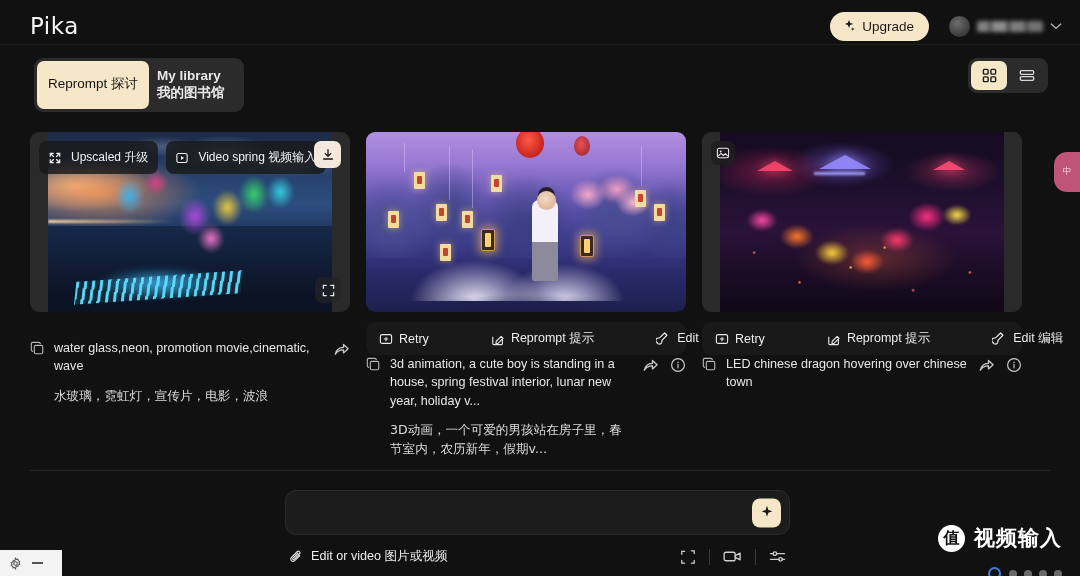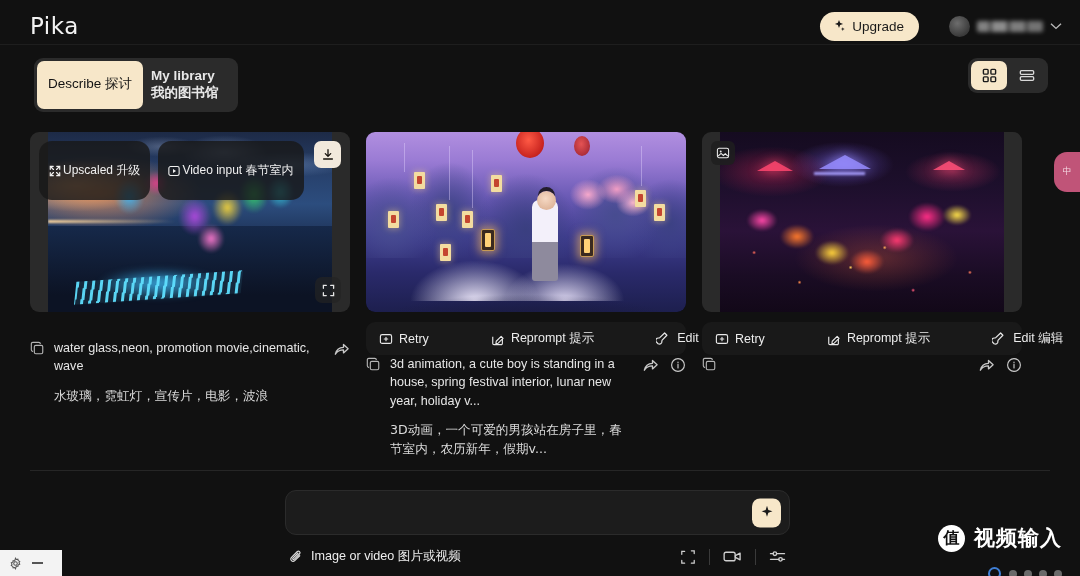--- a/index.html
+++ b/index.html
@@ -16,21 +16,21 @@
     position: absolute; top: 0; left: 0; width: 1080px; height: 45px;
     background: #111111;
     border-bottom: 1px solid #1e1e1e;
     display: flex; align-items: center; justify-content: space-between;
     padding: 8px 18px 0 30px;
   }
   .logo {
     color: #f2f2f2; font-size: 23px; letter-spacing: .5px;
     font-family: "DejaVu Sans", sans-serif; font-weight: 400;
   }
-  .header-right { display: flex; align-items: center; gap: 30px; }
+  .header-right { display: flex; align-items: center; gap: 20px; }
   .upgrade-btn {
     display: flex; align-items: center; gap: 6px;
     background: #f7e7c9; color: #1a1a1a;
     border-radius: 18px; padding: 7px 15px 7px 12px;
     font-size: 13.5px; font-weight: 400; cursor: pointer; border: none;
   }
   .upgrade-btn .spark { font-size: 13px; line-height: 1; }
   .user-area { display: flex; align-items: center; gap: 7px; cursor: pointer; }
   .avatar {
     width: 21px; height: 21px; border-radius: 50%;
@@ -235,23 +235,23 @@
       radial-gradient(circle 2px at 68% 78%, #ff5a7a, transparent),
       radial-gradient(circle 2px at 88% 60%, #ff7a5a, transparent),
       radial-gradient(circle 2px at 58% 35%, #ffaa5a, transparent);
   }
 
   
   .badge-row {
     position: absolute; top: 9px; left: 9px; display: flex; gap: 8px; z-index: 4;
   }
   .badge {
-    display: flex; align-items: center; gap: 2px;
+    display: flex; align-items: center; gap: 10px;
     background: rgba(25,25,25,.82); color: #f0f0f0;
-    font-size: 12px; padding: 21px 10px; border-radius: 13px; white-space: nowrap;
+    font-size: 12px; padding: 8px 10px; border-radius: 8px; white-space: nowrap;
   }
   .dl-btn {
     position: absolute; top: 9px; right: 9px; width: 27px; height: 27px;
     background: #f2e9dc; border-radius: 7px; z-index: 5;
     display: flex; align-items: center; justify-content: center; cursor: pointer;
   }
   .expand-corner {
     position: absolute; right: 9px; bottom: 9px; width: 26px; height: 26px;
     background: rgba(35,35,35,.7); border-radius: 7px; z-index: 4;
     display: flex; align-items: center; justify-content: center; cursor: pointer;
@@ -386,21 +386,21 @@
           <svg width="12" height="8" viewBox="0 0 12 8" fill="none" stroke="#b9b9b9" stroke-width="1.4">
             <path d="M1 1.8L6 6.4 11 1.8"></path>
           </svg>
         </span>
       </div>
     </div>
   </div>
 
   <div class="tabbar">
     <div class="tabs">
-      <div class="tab active">Describe 探讨</div>
+      <div class="tab active">Reprompt 探讨</div>
       <div class="tab multi">My library 我的图书馆</div>
     </div>
   </div>
 
   <div class="viewtoggle">
     <div class="vbtn active">
       <svg width="15" height="15" viewBox="0 0 16 16" fill="none" stroke="#1a1a1a" stroke-width="1.5">
         <rect x="1.5" y="1.5" width="5" height="5" rx="1"></rect>
         <rect x="9.5" y="1.5" width="5" height="5" rx="1"></rect>
         <rect x="1.5" y="9.5" width="5" height="5" rx="1"></rect>
@@ -437,21 +437,21 @@
             </span>
             <span>Upscaled 升级</span>
           </div>
           <div class="badge">
             <span>
               <svg width="12" height="12" viewBox="0 0 14 14" fill="none" stroke="#f0f0f0" stroke-width="1.3">
                 <rect x="1" y="1.8" width="12" height="10.4" rx="2"></rect>
                 <path d="M5.8 4.6l3.6 2.4-3.6 2.4z" fill="#f0f0f0" stroke="none"></path>
               </svg>
             </span>
-            <span>Video input 春节室内</span>
+            <span>Video spring 视频输入</span>
           </div>
         </div>
         <div class="dl-btn">
           <svg width="14" height="14" viewBox="0 0 16 16" fill="none" stroke="#17130d" stroke-width="1.5" stroke-linecap="round">
             <path d="M8 2v7.2M4.9 6.4L8 9.6l3.1-3.2M3 12.6h10"></path>
           </svg>
         </div>
         <div class="expand-corner">
           <svg width="13" height="13" viewBox="0 0 14 14" fill="none" stroke="#e6e6e6" stroke-width="1.4" stroke-linecap="round">
             <path d="M1.5 4.6V1.5H4.6M9.4 1.5h3.1v3.1M12.5 9.4v3.1H9.4M4.6 12.5H1.5V9.4"></path>
@@ -622,20 +622,21 @@
         <div class="dots">⋮</div>
       </div>
       <div class="caption">
         <div class="cap-icon">
           <svg width="15" height="15" viewBox="0 0 16 16" fill="none" stroke="#b6b6b6" stroke-width="1.2">
             <rect x="4.6" y="4.6" width="9" height="9" rx="1.6"></rect>
             <path d="M11 3.2V3A1.6 1.6 0 009.4 1.4H3A1.6 1.6 0 001.4 3v6.4A1.6 1.6 0 003 11h.3"></path>
           </svg>
         </div>
         <div class="cap-body">
+          <div class="cap-en">LED chinese dragon hovering over chinese town</div>
         </div>
         <div class="cap-tools">
           <span>
             <svg width="17" height="17" viewBox="0 0 18 18" fill="none" stroke="#c9c9c9" stroke-width="1.4" stroke-linecap="round" stroke-linejoin="round">
               <path d="M2.5 14c1-5 4.6-7.2 8.6-7.3V3.6L16 8.1l-4.9 4.5v-3.2C7.5 9.4 4.5 10.6 2.5 14z"></path>
             </svg>
           </span>
           <span>
             <svg width="16" height="16" viewBox="0 0 18 18" fill="none" stroke="#c9c9c9" stroke-width="1.3">
               <circle cx="9" cy="9" r="7.2"></circle>
@@ -658,21 +659,21 @@
         </svg>
       </div>
     </div>
     <div class="composer-row">
       <div class="attach">
         <span>
           <svg width="15" height="15" viewBox="0 0 16 16" fill="none" stroke="#dcdcdc" stroke-width="1.3" stroke-linecap="round">
             <path d="M11.4 7.2l-5 5a2.5 2.5 0 11-3.5-3.5l6-6a1.7 1.7 0 012.4 2.4l-5.9 5.9a.8.8 0 01-1.2-1.2l5.3-5.3"></path>
           </svg>
         </span>
-        <span>Image or video 图片或视频</span>
+        <span>Edit or video 图片或视频</span>
       </div>
       <div class="comp-tools">
         <span class="ctool">
           <svg width="16" height="16" viewBox="0 0 18 18" fill="none" stroke="#cfcfcf" stroke-width="1.4" stroke-linecap="round">
             <path d="M2 6V2.8h3.2M12.8 2h3.2v3.2M16 12.8V16h-3.2M5.2 16H2v-3.2"></path>
           </svg>
         </span>
         <span class="tdiv"></span>
         <span class="ctool">
           <svg width="19" height="15" viewBox="0 0 20 15" fill="none" stroke="#cfcfcf" stroke-width="1.4" stroke-linejoin="round">

